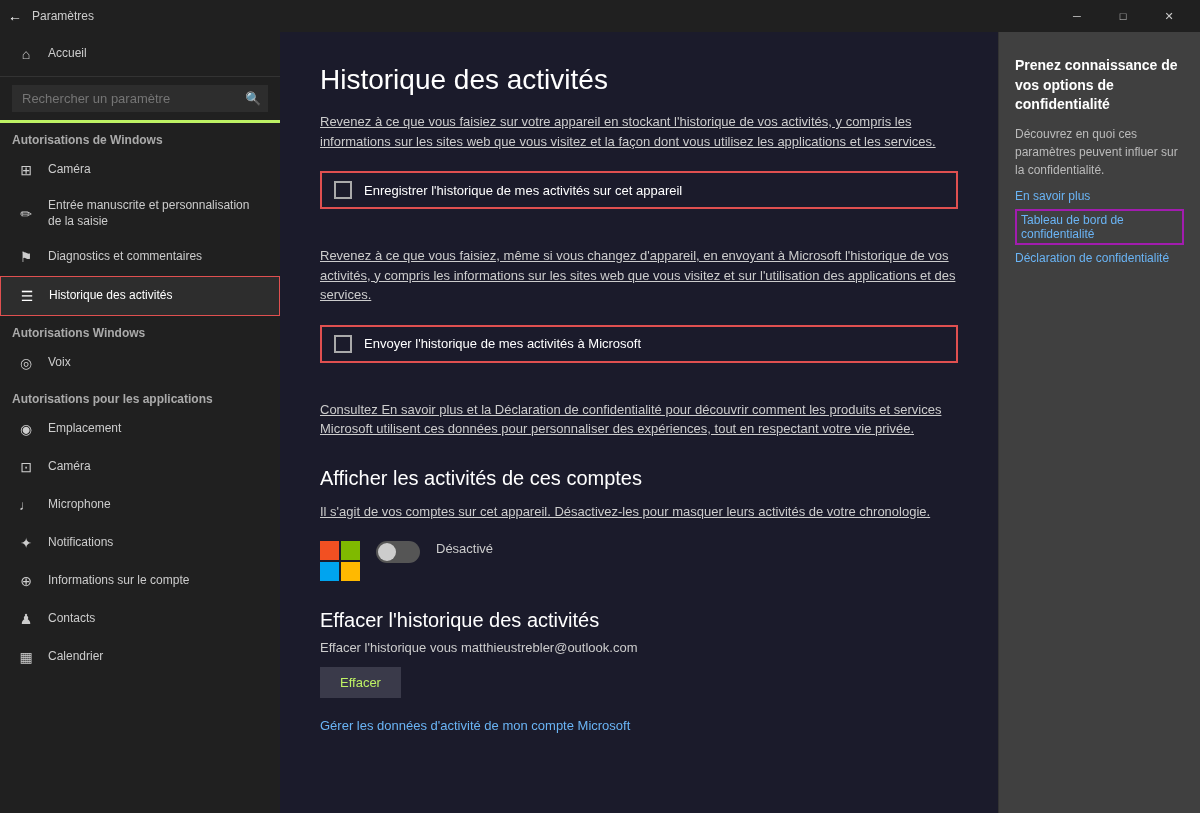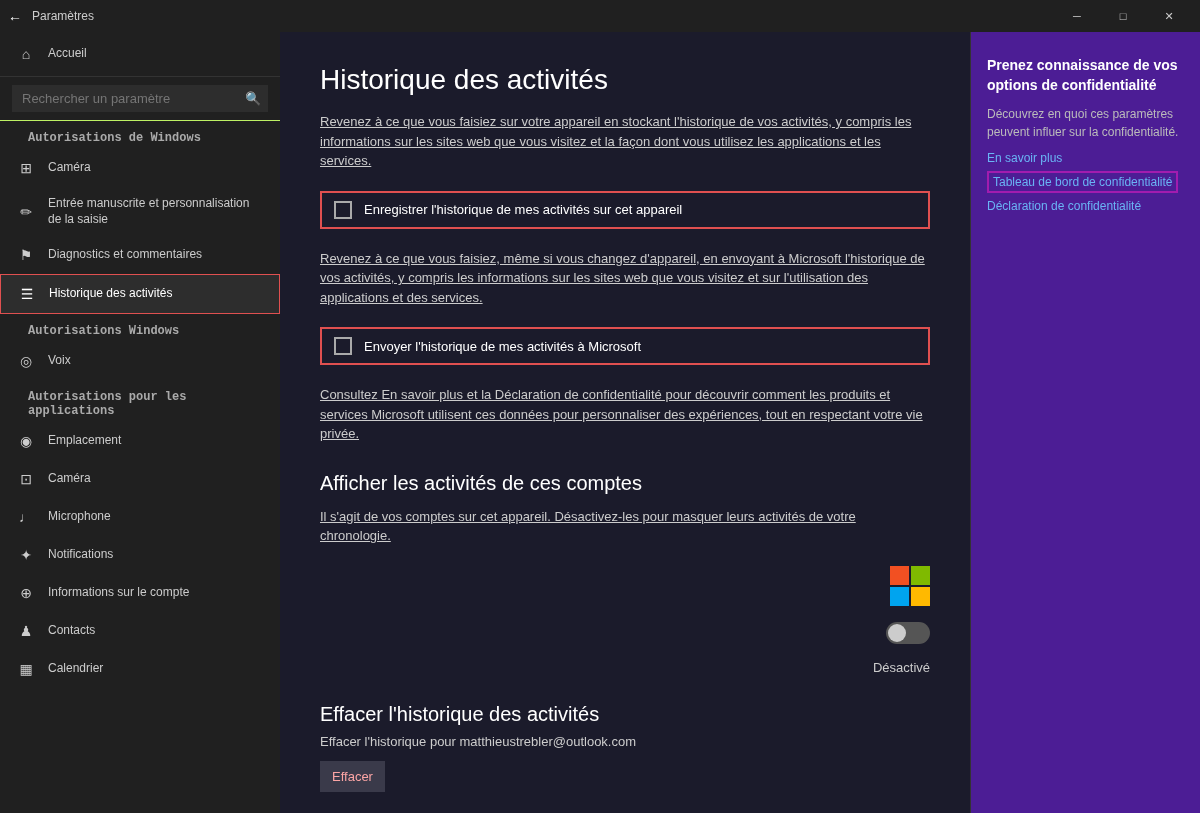--- a/index.html
+++ b/index.html
@@ -64,21 +64,21 @@
       overflow-x: hidden;
     }
     .sidebar::-webkit-scrollbar { width: 4px; }
     .sidebar::-webkit-scrollbar-track { background: #202020; }
     .sidebar::-webkit-scrollbar-thumb { background: #555; }
     .sidebar-top {
       padding: 8px 12px;
       display: flex;
       align-items: flex-start;
       gap: 10px;
-      border-bottom: 1px solid #bef264;
+      border-bottom: 3px solid #bef264;
     }
     .search-box {
       flex: 1;
       background: #2d2d2d;
       border: none;
       color: #ccc;
       padding: 6px 10px;
       font-size: 13px;
       outline: none;
     }
@@ -90,24 +90,23 @@
     .search-container {
       display: flex;
       align-items: center;
       background: #2d2d2d;
       flex: 1;
       padding-right: 6px;
     }
     .sidebar-section-label {
       font-size: 12px;
       color: #aaa;
-      padding: 10px 16px 4px 28px;
+      padding: 10px 16px 4px 12px;
       font-weight: 600;
       text-transform: none;
-      font-family: Liberation Mono, monospace;
     }
     .confidentialite-label {
       font-size: 14px;
       color: #fff;
       padding: 8px 16px;
       font-weight: 600;
     }
     .sidebar-item {
       display: flex;
       align-items: center;
@@ -160,21 +159,21 @@
       color: #ccc;
       line-height: 1.5;
       max-width: 640px;
       margin-bottom: 20px;
       text-decoration: underline;
     }
     .checkbox-option {
       display: flex;
       align-items: center;
       gap: 12px;
-      margin-bottom: 20px;
+      margin-bottom: 37px;
       max-width: 640px;
       border: 2px solid #e05050;
       padding: 8px 12px;
     }
     .checkbox-box {
       width: 18px;
       height: 18px;
       border: 2px solid #aaa;
       background: transparent;
       flex-shrink: 0;
@@ -186,24 +185,23 @@
       cursor: pointer;
     }
     .section-title {
       font-size: 20px;
       font-weight: 400;
       color: #fff;
       margin: 28px 0 12px 0;
     }
     .toggle-row {
       display: flex;
-      align-items: flex-end;
+      align-items: flex-start;
       gap: 16px;
       margin: 16px 0;
-      flex-direction: column;
     }
     .microsoft-logo {
       width: 40px;
       height: 40px;
       display: grid;
       grid-template-columns: 1fr 1fr;
       grid-template-rows: 1fr 1fr;
       gap: 2px;
     }
     .ms-square-1 { background: #f25022; }
@@ -238,38 +236,38 @@
       color: #fff;
       margin: 28px 0 8px 0;
     }
     .effacer-desc {
       font-size: 13px;
       color: #ccc;
       margin-bottom: 12px;
     }
     .effacer-btn {
       background: #3a3a4a;
-      color: #fca5a5;
+      color: #bef264;
       border: none;
-      padding: 8px 12px;
+      padding: 8px 20px;
       font-size: 13px;
       cursor: pointer;
     }
     .gerer-link {
       color: #6ab4f5;
       font-size: 13px;
       cursor: pointer;
       text-decoration: none;
       display: block;
       margin-top: 20px;
     }
     
     .right-panel {
-      width: 230px;
-      background: #4c1d95;
+      width: 202px;
+      background: #404040;
       padding: 24px 16px;
       border-left: 1px solid #333;
       flex-shrink: 0;
     }
     .right-panel-title {
       font-size: 14px;
       font-weight: 600;
       color: #fff;
       margin-bottom: 10px;
       line-height: 1.4;
@@ -418,21 +416,21 @@
         <div class="ms-square-4"></div>
       </div>
       <div class="toggle-switch">
         <div class="knob"></div>
       </div>
       <span class="toggle-label">Désactivé</span>
     </div>
 
     
     <h2 class="effacer-section-title">Effacer l'historique des activités</h2>
-    <p class="effacer-desc">Effacer l'historique pour matthieustrebler@outlook.com</p>
+    <p class="effacer-desc">Effacer l'historique vous matthieustrebler@outlook.com</p>
     <button class="effacer-btn">Effacer</button>
 
     <a class="gerer-link" href="#">Gérer les données d'activité de mon compte Microsoft</a>
   </div>
 
   <div class="right-panel">
     <div class="right-panel-title">Prenez connaissance de vos options de confidentialité</div>
     <p class="right-panel-desc">Découvrez en quoi ces paramètres peuvent influer sur la confidentialité.</p>
     <a class="right-panel-link" href="#">En savoir plus</a>
     <a class="right-panel-link highlighted" href="#">Tableau de bord de confidentialité</a>

